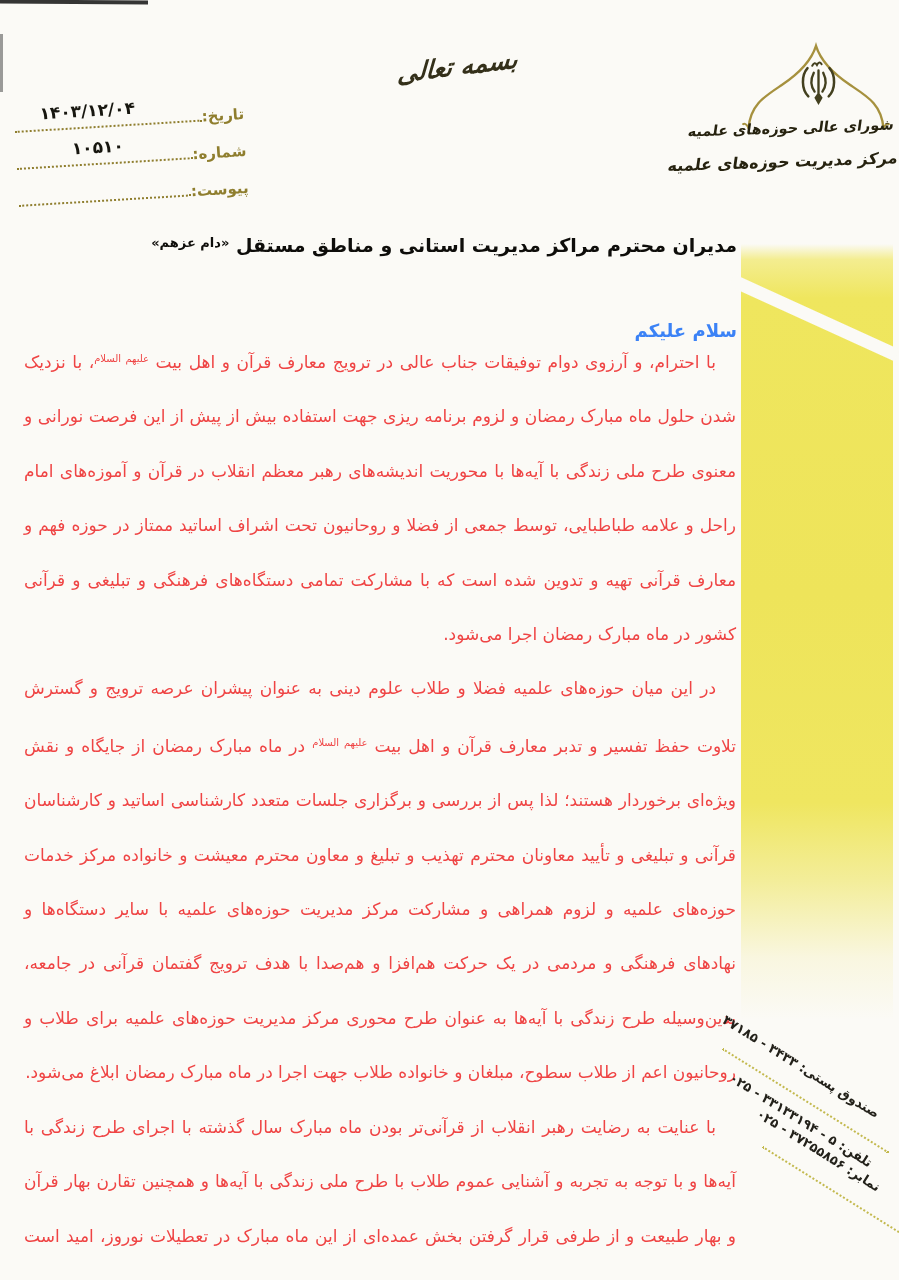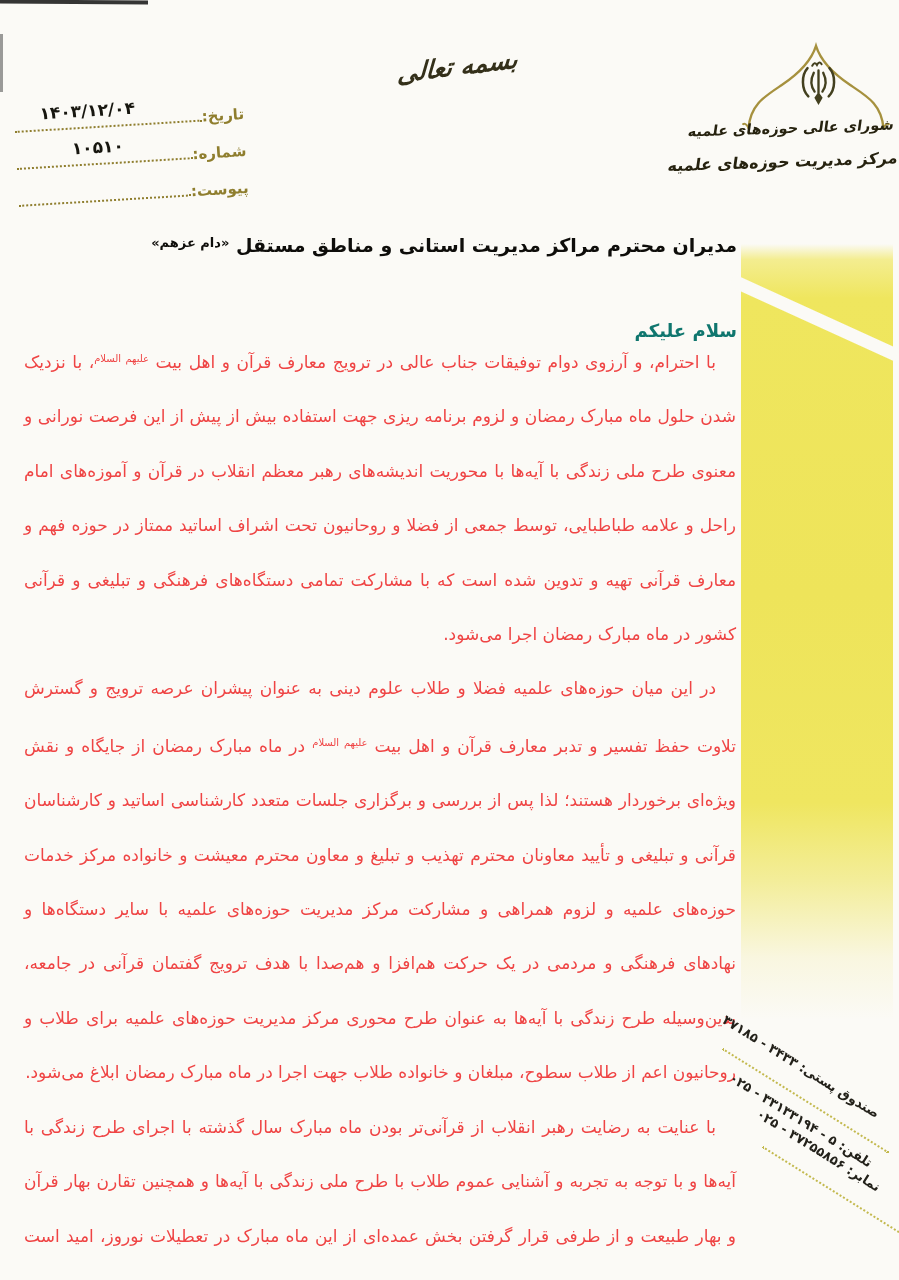--- a/index.html
+++ b/index.html
@@ -41,21 +41,21 @@
   .meta-dots{flex:1;border-bottom:2px dotted #8f7e2e;margin-bottom:5px;margin-left:2px;}
   .meta-value{position:absolute;bottom:13px;font-weight:bold;font-size:17px;color:#17160f;direction:rtl;white-space:nowrap;}
   .meta-value.v1{left:28px;}
   .meta-value.v2{left:58px;}
 
   
   .recipient{position:absolute;right:162px;top:234px;z-index:3;direction:rtl;text-align:right;
     font-size:19px;font-weight:bold;color:#0e0d0a;white-space:nowrap;}
   .honorific{font-size:13px;font-weight:bold;vertical-align:5px;margin-top:20px;}
   .salutation{position:absolute;right:162px;top:320px;z-index:3;direction:rtl;
-    font-size:18px;font-weight:bold;color:#0f766e;}
+    font-size:18px;font-weight:bold;color:#3b82f6;}
   .body-text{position:absolute;left:24px;top:332px;width:712px;z-index:2;}
   .body-par{margin:0;direction:rtl;text-align:justify;font-size:17px;line-height:54.4px;
     color:#ef4444;text-indent:20px;}
   .body-par .sup{font-size:10px;vertical-align:6px;}
 
   
   .contact-line{position:absolute;z-index:4;transform-origin:left top;transform:rotate(32deg);
     direction:rtl;white-space:nowrap;font-size:13px;font-weight:bold;color:#23211a;}
   .c1{left:728px;top:1012px;}
   .c2{left:735px;top:1070px;}

